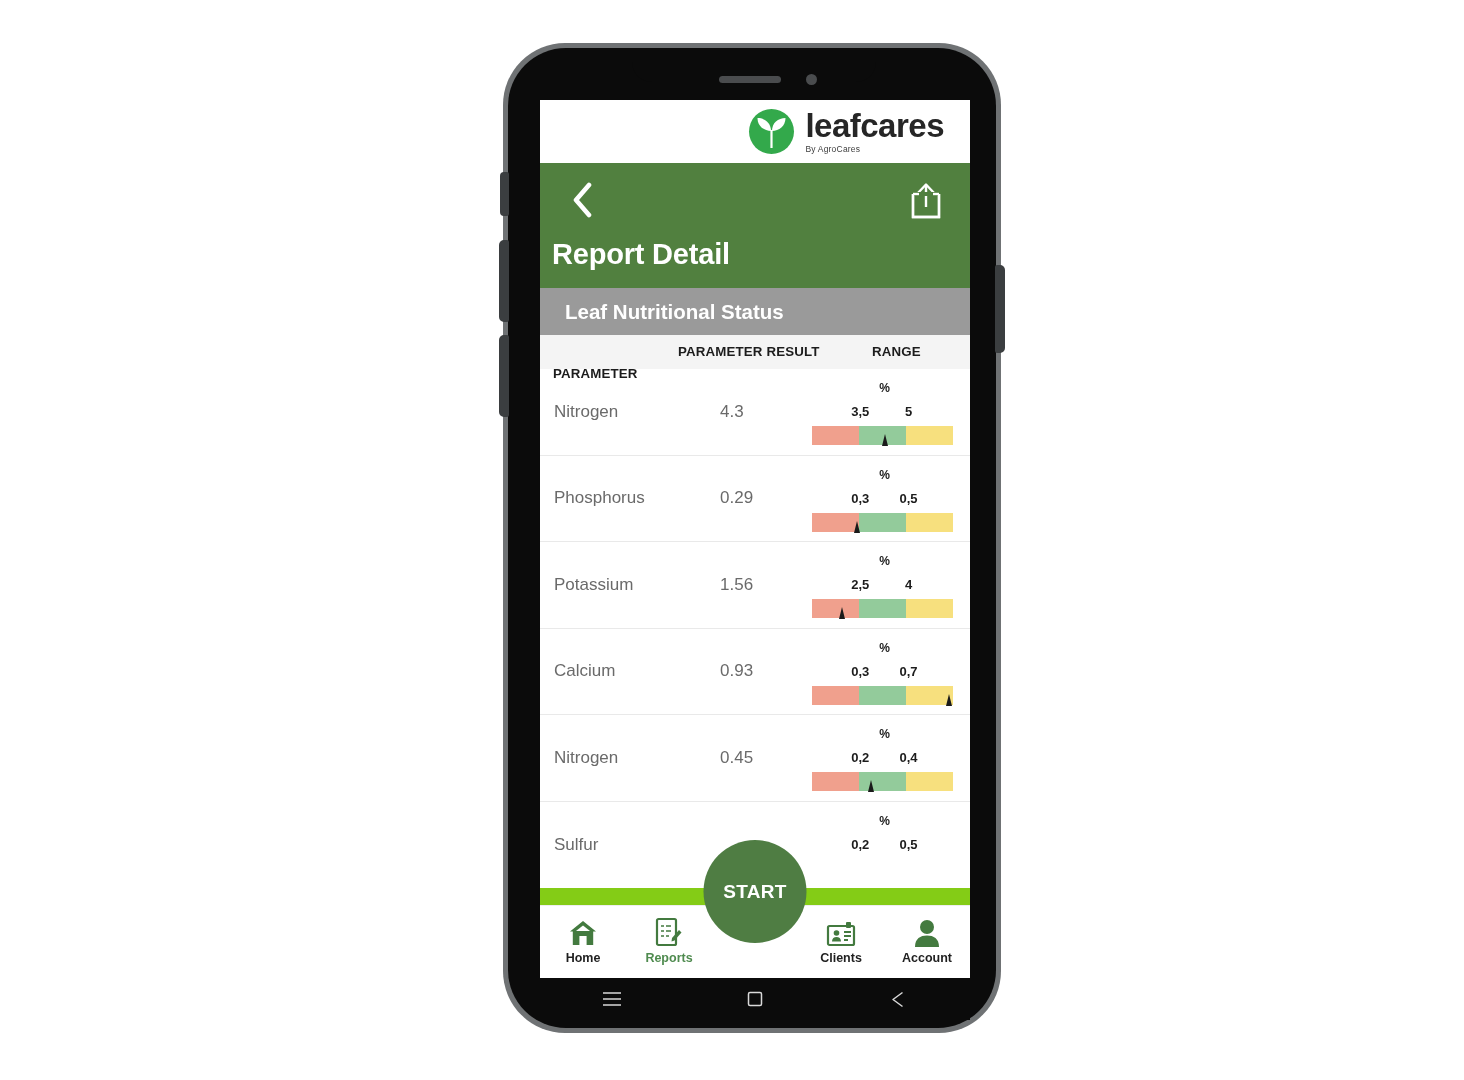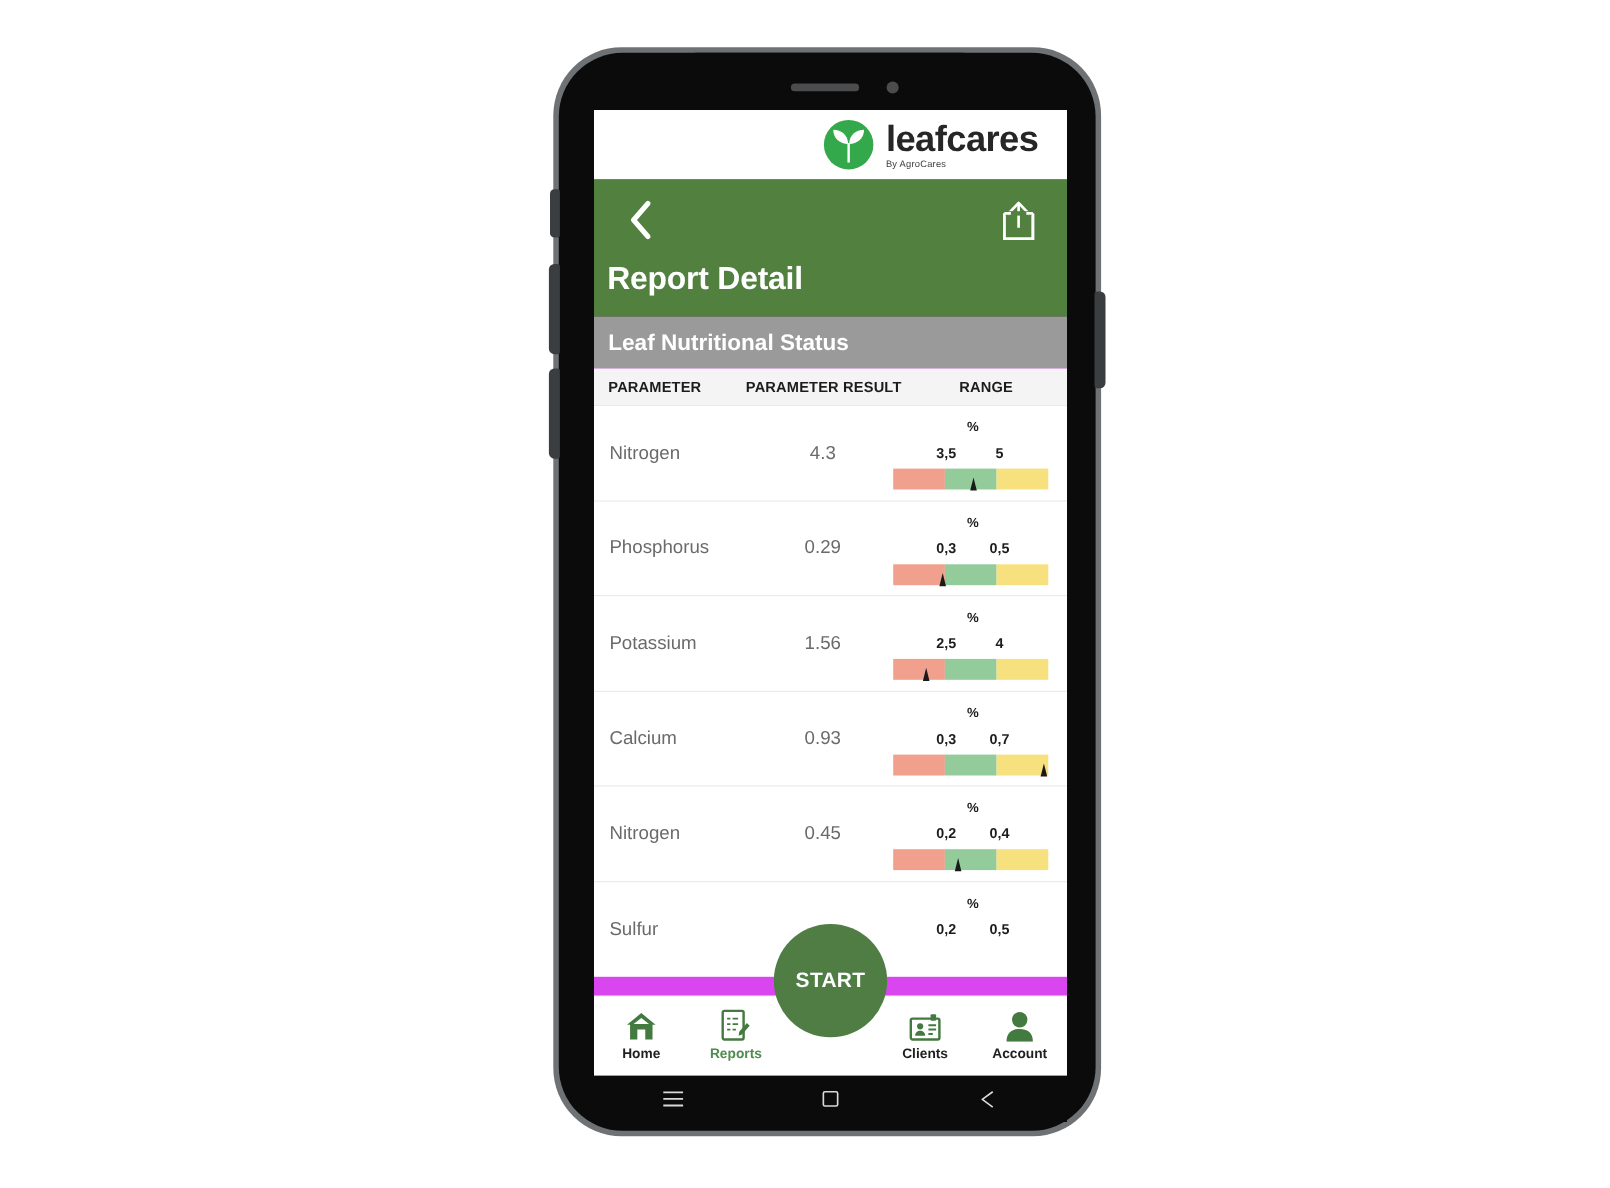--- a/index.html
+++ b/index.html
@@ -27,21 +27,21 @@
   .side-btn { position: absolute; background: #3b3e40; border-radius: 3px; }
   .btn-silent { left: 500px; top: 172px;  width: 9px; height: 44px; border-radius: 4px 2px 2px 4px; }
   .btn-volup  { left: 499px; top: 240px;  width: 10px; height: 82px; border-radius: 5px 2px 2px 5px; }
   .btn-voldn  { left: 499px; top: 335px;  width: 10px; height: 82px; border-radius: 5px 2px 2px 5px; }
   .btn-power  { left: 995px; top: 265px;  width: 10px; height: 88px; border-radius: 2px 5px 5px 2px; }
 
   
   .screen {
     position: absolute; left: 540px; top: 100px;
     width: 430px; height: 878px;
-    background: #d946ef;
+    background: #84cc16;
     overflow: hidden;
   }
   
   .notch {
     position: absolute; left: 632px; top: 48px;
     width: 244px; height: 34px;
     background: #0b0b0b;
     border-radius: 0 0 20px 20px;
     z-index: 30;
   }
@@ -99,57 +99,57 @@
   .page-title {
     position: absolute; left: 12px; bottom: 17px;
     font-size: 29px; font-weight: 700; color: #ffffff;
     letter-spacing: -0.2px;
   }
 
   
   .section-bar {
     background: #9a9a9a; height: 47px;
     display: flex; align-items: center;
-    padding-left: 13px;
+    padding-left: 25px;
   }
   .section-bar span {
     font-size: 20.5px; font-weight: 700; color: #ffffff;
   }
 
   
   .thead {
     background: #f4f4f4; height: 34px;
     position: relative;
   }
   .thead .th {
     position: absolute; top: 9px;
     font-size: 13.3px; font-weight: 700; color: #1c1c1c;
     letter-spacing: 0.15px;
   }
-  .th-param  { left: 13px; }
+  .th-param  { left: 13px; margin-top: 22px; }
   .th-result { left: 138px; }
   .th-range  { left: 332px; }
 
   
   .rows { background: #ffffff; }
   .row {
     position: relative; height: 86.5px;
     border-bottom: 1px solid #e9e9e9;
   }
   .row:last-child { border-bottom: none; }
   .p-name {
     position: absolute; left: 14px; top: 50%;
     transform: translateY(-50%);
     font-size: 17px; color: #6a6a6a;
   }
   .p-val {
     position: absolute; left: 180px; top: 50%;
     transform: translateY(-50%);
     font-size: 17px; color: #6a6a6a;
-    text-align: center; width: 56px;
+    width: 56px;
   }
   .range-cell {
     position: absolute; left: 272px; top: 0;
     width: 145px; height: 100%;
   }
   .unit {
     position: absolute; left: 0; right: 0; top: 12px;
     text-align: center;
     font-size: 12px; font-weight: 700; color: #1c1c1c;
   }

